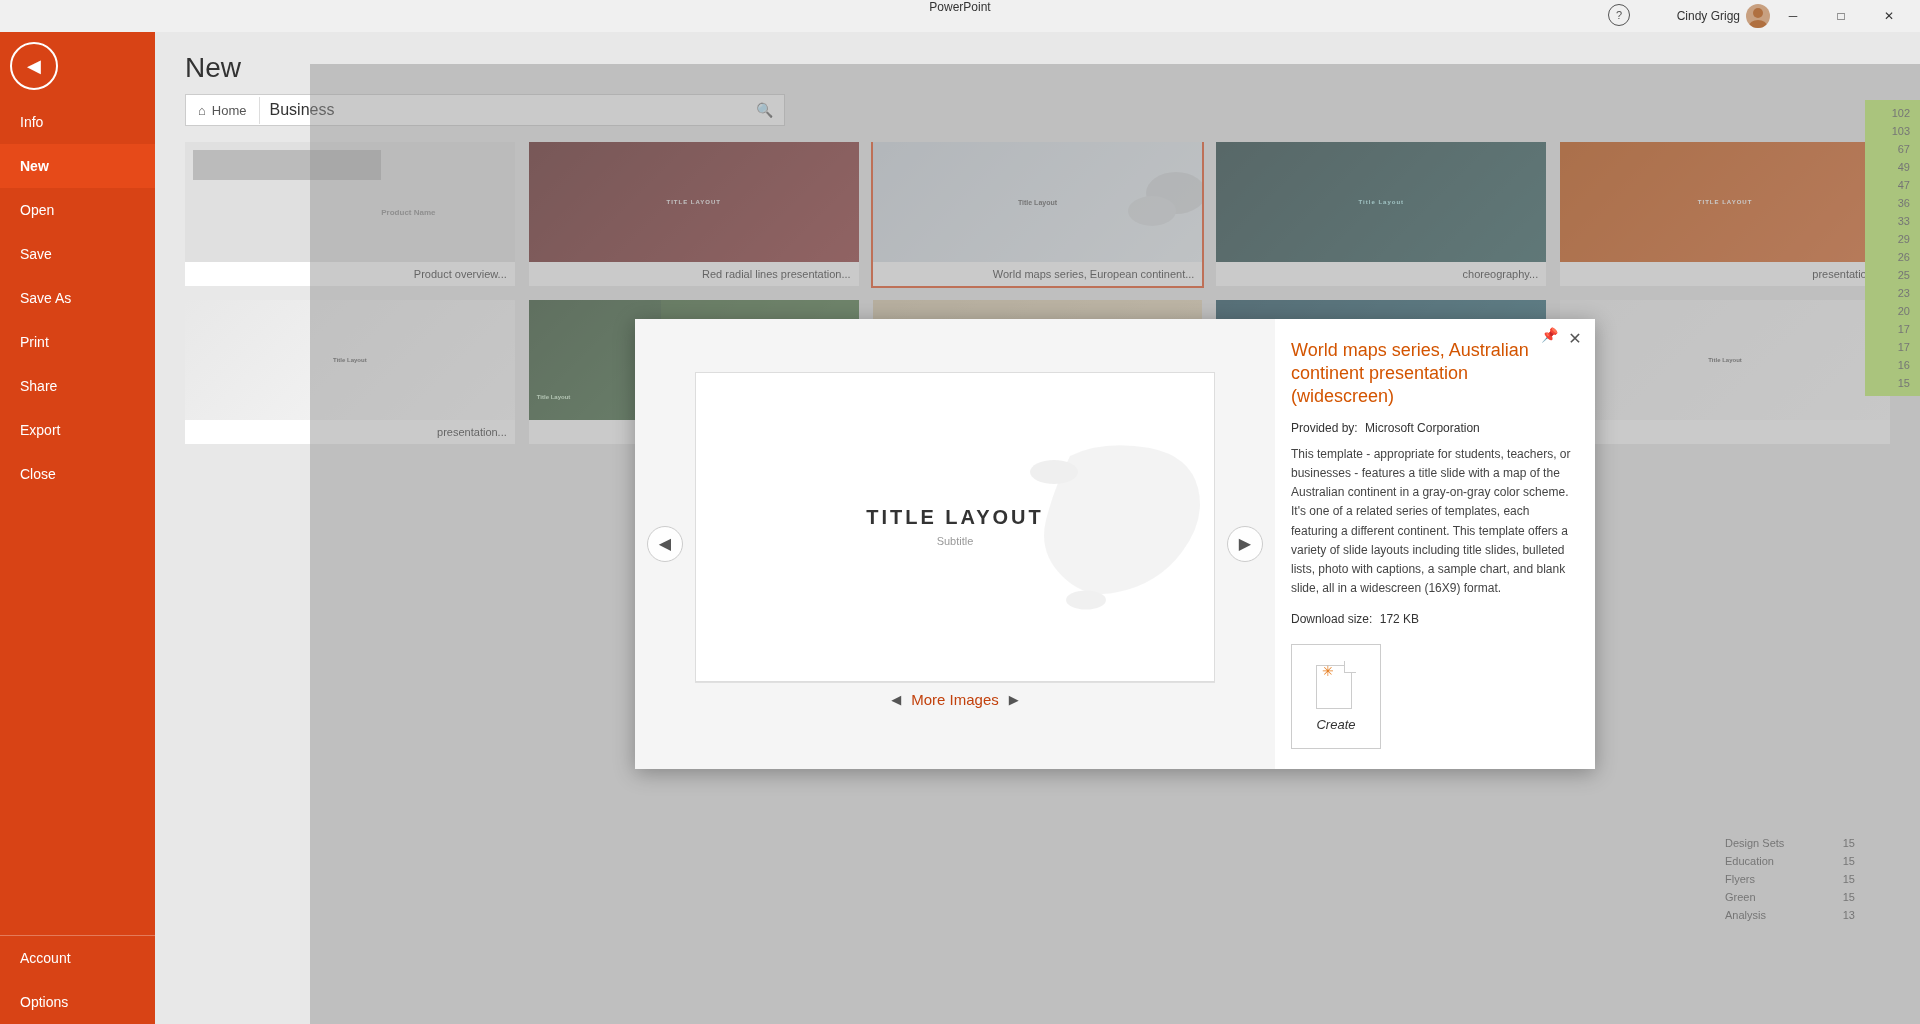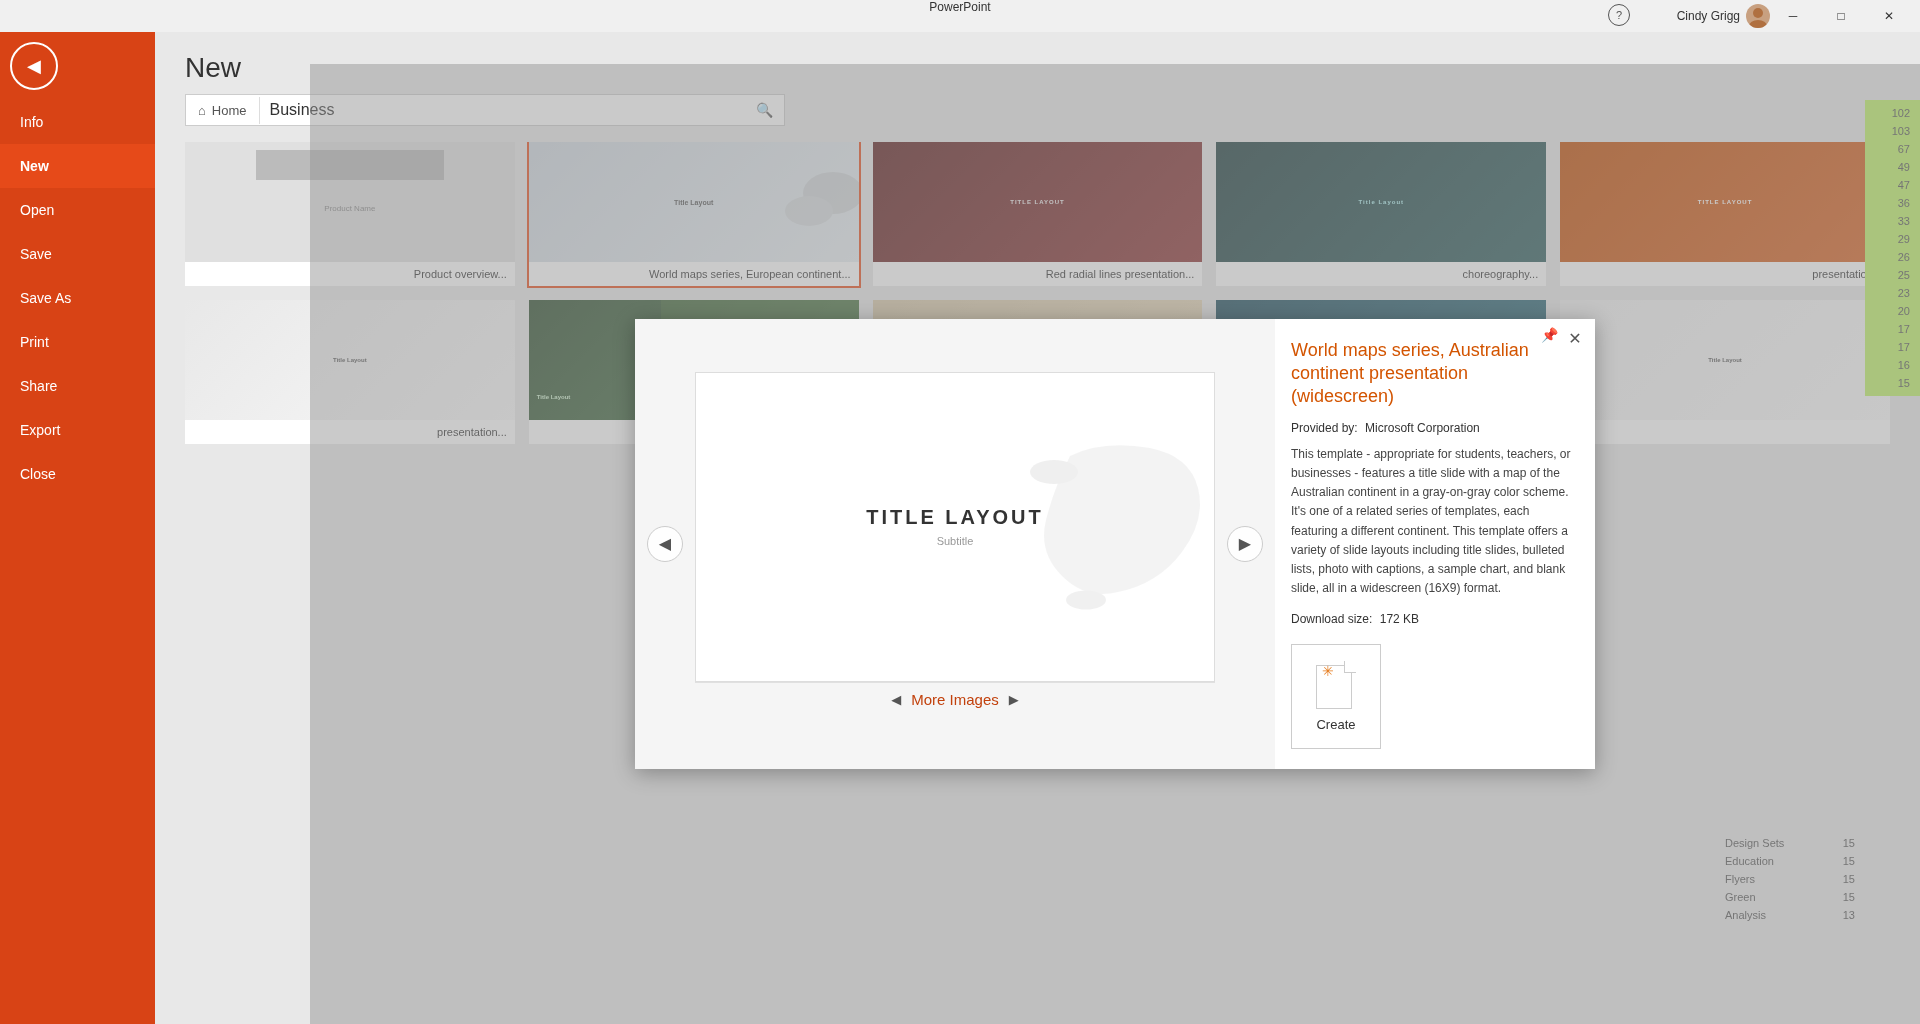--- a/index.html
+++ b/index.html
@@ -186,21 +186,21 @@
       position: absolute; bottom: 0; left: 0;
     }
     .create-icon-fold {
       position: absolute; top: 0; right: 0; width: 12px; height: 12px;
       background: white; border-left: 1.5px solid #ccc; border-bottom: 1.5px solid #ccc;
     }
     .create-icon-star {
       position: absolute; top: 2px; left: 6px; font-size: 14px; color: #e67e22;
     }
     .create-label {
-      font-size: 13px; color: #333; font-weight: 500;
+      font-size: 13px; color: #333; font-weight: 500; font-style: italic;
     }
 
     
     .thumb-product { background: linear-gradient(135deg, #e0e0e0, #f5f5f5); }
     .thumb-world { background: linear-gradient(135deg, #d0d8e0, #e8eef2); }
     .thumb-radial { background: linear-gradient(135deg, #5a1a1a, #8b3030); }
     .thumb-dark-teal { background: linear-gradient(135deg, #1a3a3a, #2a5a5a); }
     .thumb-orange-geo { background: linear-gradient(135deg, #c04a00, #d86020); }
     .thumb-white-geo { background: linear-gradient(135deg, #e8e8e8, #f8f8f8); }
     .thumb-green-adv { background: linear-gradient(135deg, #2a4a2a, #4a7a4a); }
@@ -238,68 +238,72 @@
   </div>
   <div class="sidebar-item">Info</div>
   <div class="sidebar-item active">New</div>
   <div class="sidebar-item">Open</div>
   <div class="sidebar-item">Save</div>
   <div class="sidebar-item">Save As</div>
   <div class="sidebar-item">Print</div>
   <div class="sidebar-item">Share</div>
   <div class="sidebar-item">Export</div>
   <div class="sidebar-item">Close</div>
+  <div class="sidebar-bottom">
+    <div class="sidebar-item">Account</div>
+    <div class="sidebar-item">Options</div>
+  </div>
 </div>
 
 <div class="main">
   <div class="main-title">New</div>
 
   <div class="search-bar">
     <div class="search-home">
       <span>⌂</span>
       <span>Home</span>
     </div>
     <input class="search-input-area" type="text" value="Business" style="">
     <button class="search-btn">🔍</button>
   </div>
 
   <div class="template-grid">
 
     <div class="template-card">
       <div class="template-thumb thumb-product">
-        <div style="background: #e0e0e0; width: 100%; height: 100%; display: flex; flex-direction: column; align-items: center; justify-content: flex-start; padding: 8px;">
+        <div style="background: #e0e0e0; width: 100%; height: 100%; display: flex; flex-direction: row; align-items: flex-start; justify-content: flex-start; padding: 8px; font-weight: bold;">
           <div style="width: 60%; height: 30px; background: #bbb; margin-bottom: 4px;"></div>
           <div style="font-size: 8px; color: #888; align-self: center; margin-top: 20px;">Product Name</div>
         </div>
       </div>
       <div class="template-label">Product overview...</div>
+    </div>
+
+    <div class="template-card">
+      <div class="template-thumb thumb-radial">
+        <div style="width: 100%; height: 100%; display: flex; align-items: center; justify-content: center;">
+          <span style="font-size: 6px; color: #eee; font-weight: 600; letter-spacing: 1px;">TITLE LAYOUT</span>
+        </div>
+      </div>
+      <div class="template-label">Red radial lines presentation...</div>
     </div>
 
     <div class="template-card" style="outline: 2px solid #e64a19;">
       <div class="template-thumb thumb-world">
         <div style="width: 100%; height: 100%; display: flex; align-items: center; justify-content: center; position: relative; overflow: hidden;">
           <div style="position: absolute; right: -10px; top: 0; width: 120px; height: 100%; opacity: 0.3;">
             <svg viewBox="0 0 200 150" width="120" height="100%">
               <ellipse cx="140" cy="60" rx="50" ry="35" fill="#aaa"></ellipse>
               <ellipse cx="100" cy="90" rx="40" ry="25" fill="#bbb"></ellipse>
             </svg>
           </div>
           <span style="font-size: 7px; color: #555; font-weight: 600; z-index: 1;">Title Layout</span>
         </div>
       </div>
       <div class="template-label">World maps series, European continent...</div>
-    </div>
-
-    <div class="template-card">
-      <div class="template-thumb thumb-radial">
-        <div style="width: 100%; height: 100%; display: flex; align-items: center; justify-content: center;">
-          <span style="font-size: 6px; color: #eee; font-weight: 600; letter-spacing: 1px;">TITLE LAYOUT</span>
-        </div>
-      </div>
-      <div class="template-label">Red radial lines presentation...</div>
     </div>
 
     <div class="template-card">
       <div class="template-thumb thumb-dark-teal">
         <span style="font-size: 6px; color: #aee; font-weight: 600; letter-spacing: 1px;">Title Layout</span>
       </div>
       <div class="template-label">choreography...</div>
     </div>
 
     <div class="template-card">

